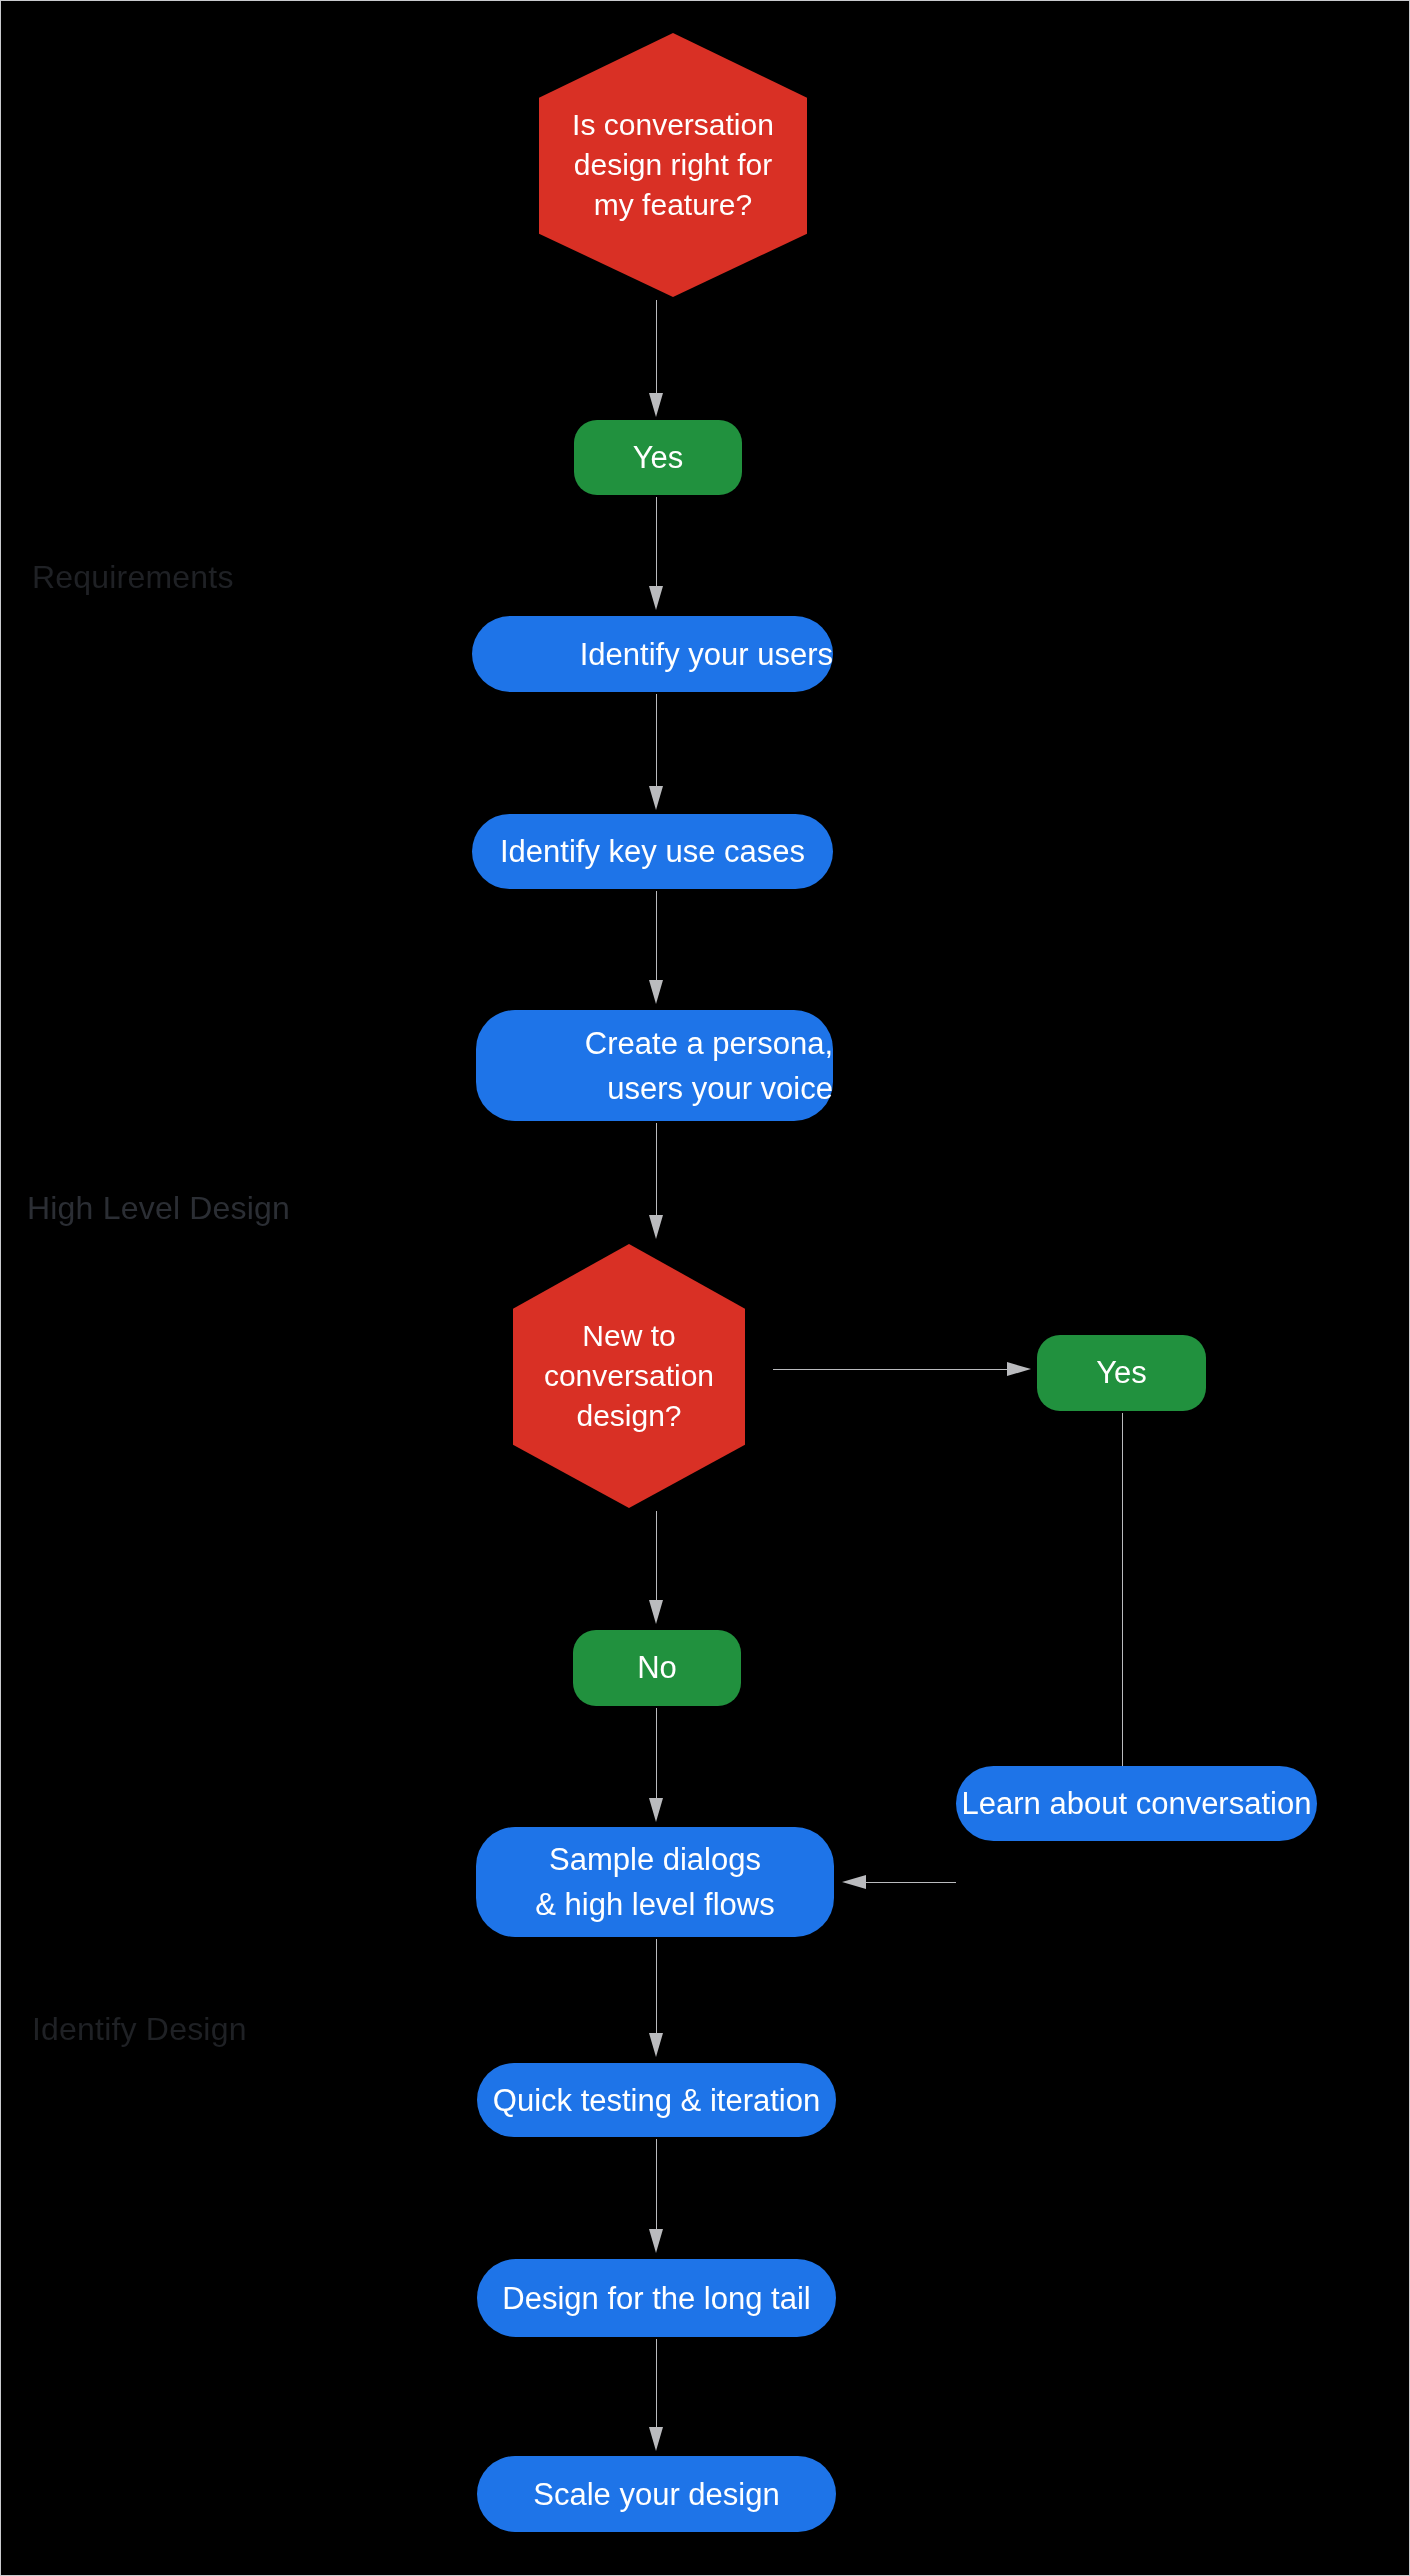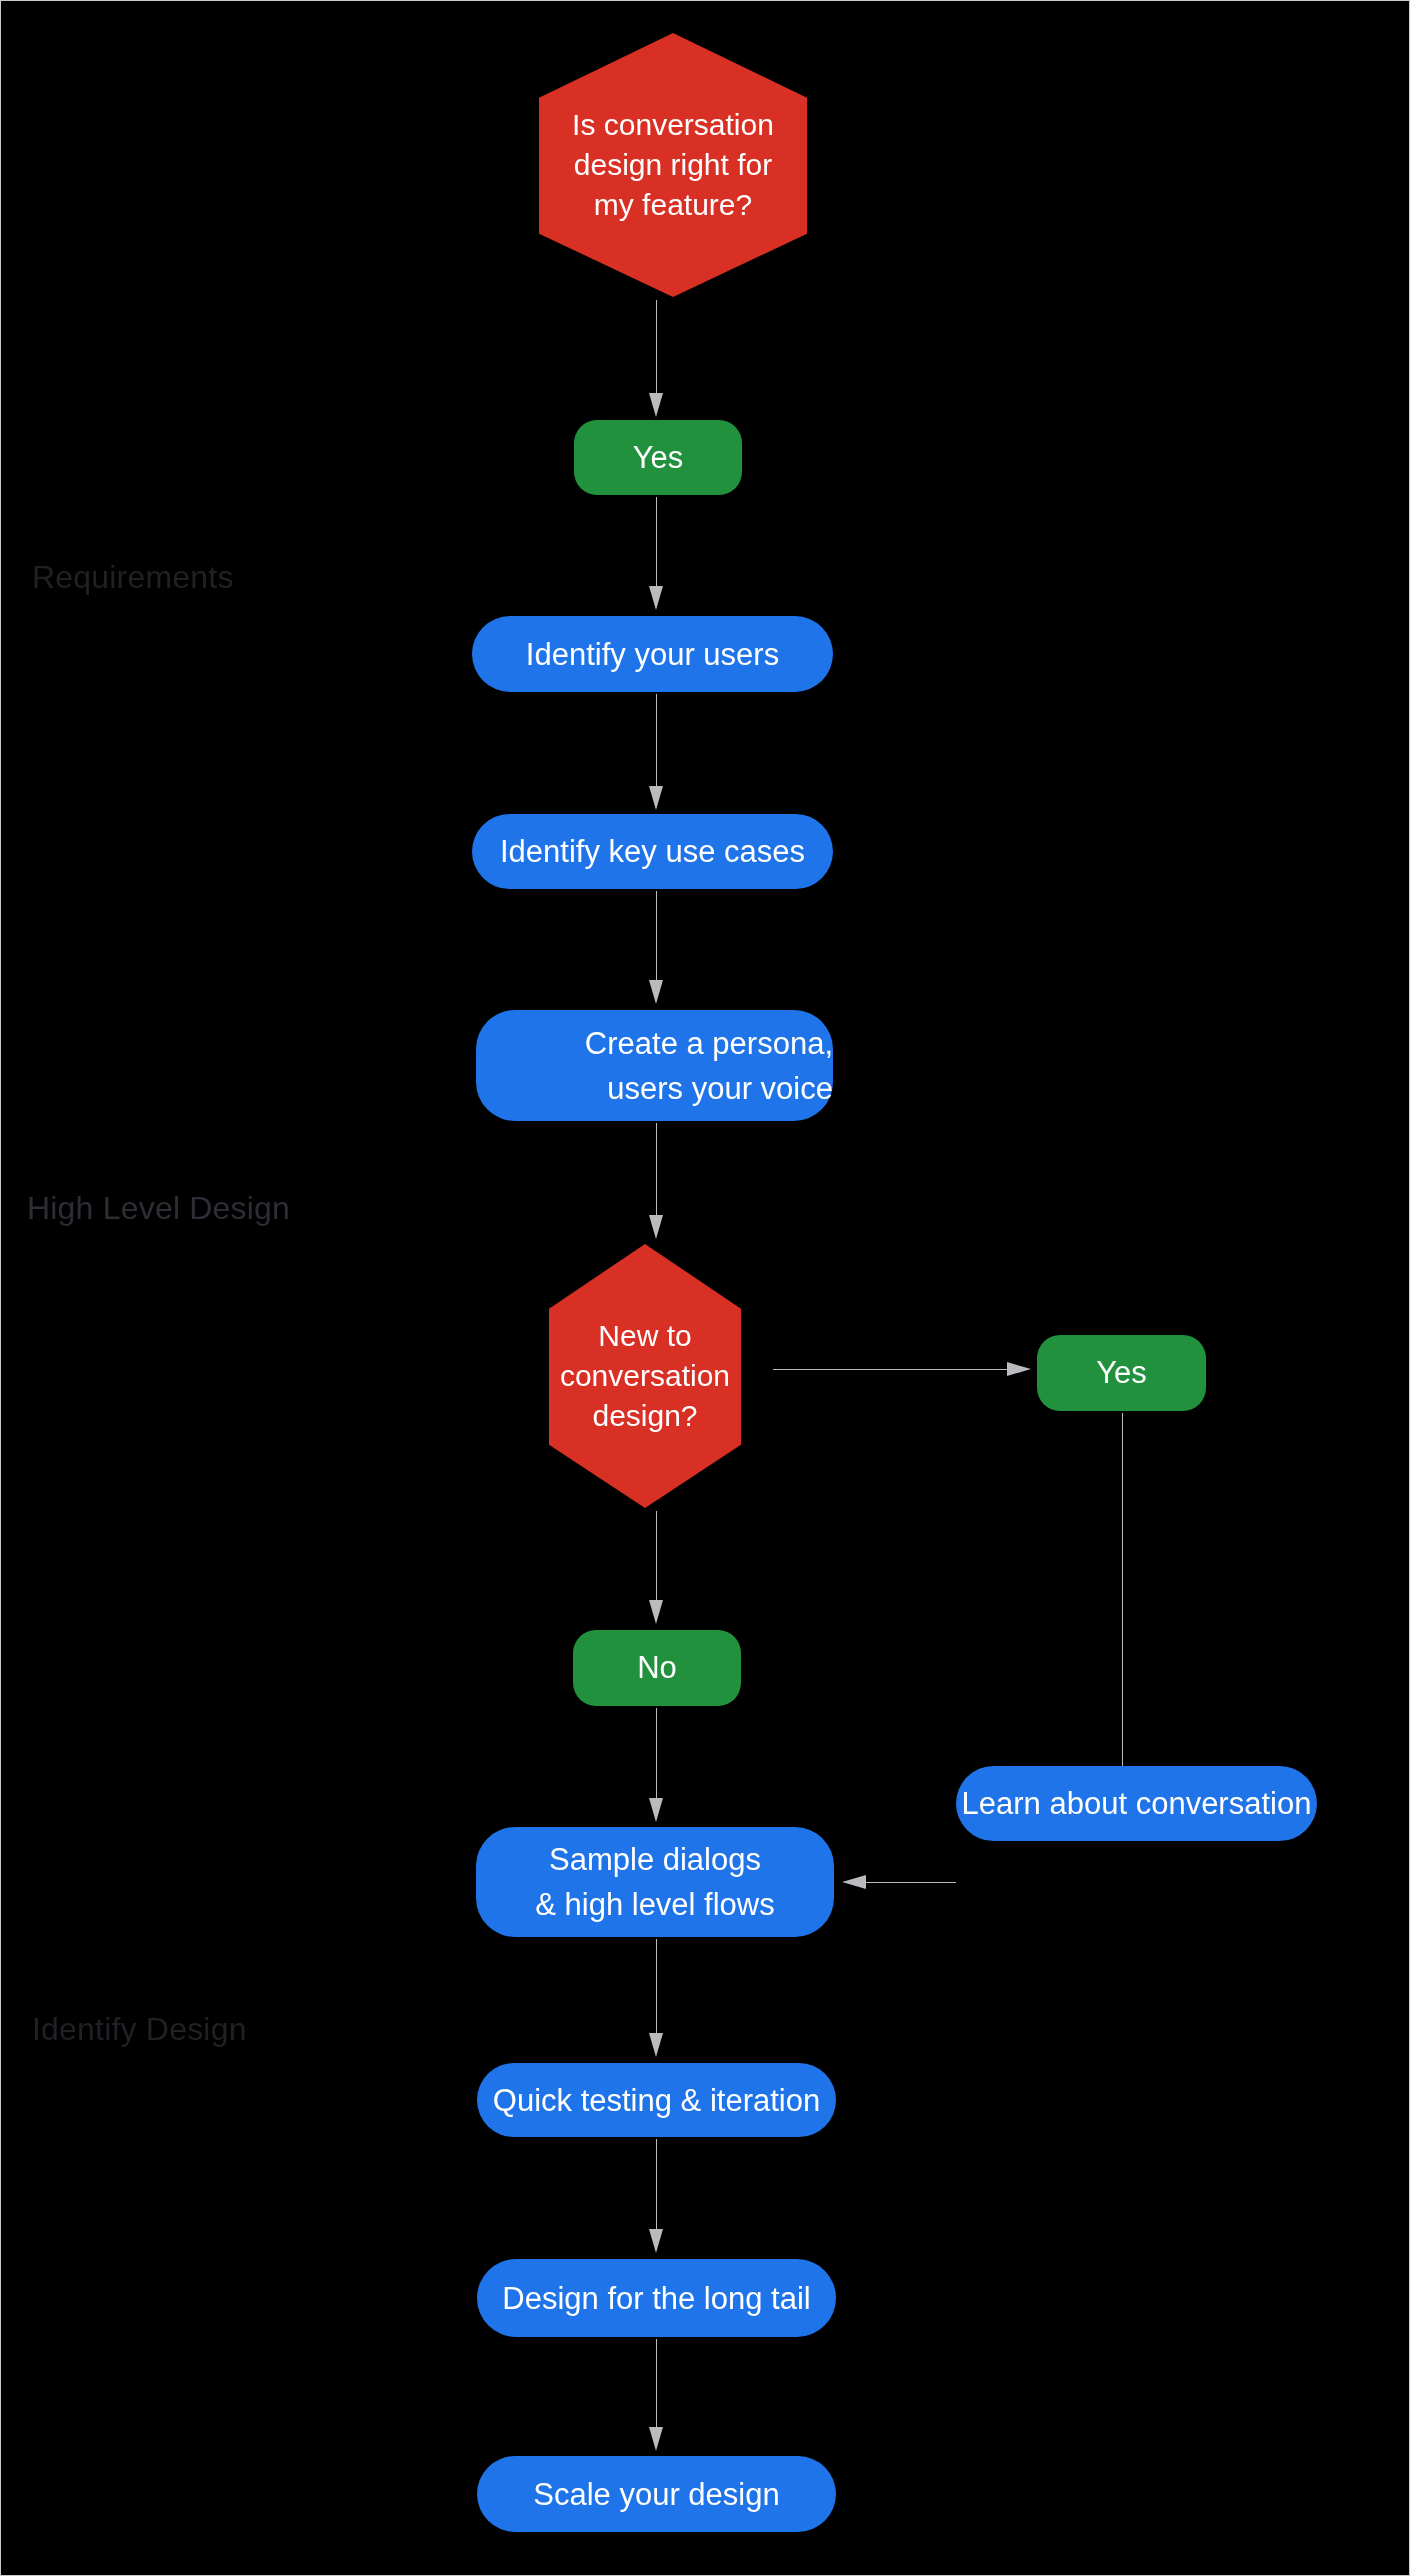--- a/index.html
+++ b/index.html
@@ -41,29 +41,29 @@
   .pill{background:var(--blue);border-radius:39px;font-size:31px;font-weight:500;line-height:45px;}
   .outcome{background:var(--green);border-radius:23px;font-size:31px;font-weight:500;}
   .hex{
     background:var(--red);
     clip-path:polygon(50% 0%,100% 24.5%,100% 76%,50% 100%,0% 76%,0% 24.5%);
     font-size:30px;font-weight:500;line-height:40px;
   }
 
   
   #hex-start{left:538px;top:32px;width:268px;height:264px;}
-  #hex-new{left:548px;top:1243px;width:192px;height:264px;}
+  #hex-new{left:512px;top:1243px;width:232px;height:264px;}
 
   
   #yes-start{left:573px;top:419px;width:168px;height:75px;}
   #yes-new{left:1036px;top:1334px;width:169px;height:76px;}
   #no-new{left:572px;top:1629px;width:168px;height:76px;}
 
   
-  #identify-users{left:471px;top:615px;width:361px;height:76px;}
+  #identify-users{left:471px;top:615px;width:361px;height:76px;align-items:flex-end;}
   #identify-use-cases{left:471px;top:813px;width:361px;height:75px;}
   #create-persona{left:475px;top:1009px;width:357px;height:111px;align-items:flex-end;}
   #sample-dialogs{left:475px;top:1826px;width:358px;height:110px;}
   #learn-conversation{left:955px;top:1765px;width:361px;height:75px;}
   #quick-testing{left:476px;top:2062px;width:359px;height:74px;}
   #long-tail{left:476px;top:2258px;width:359px;height:78px;}
   #scale-design{left:476px;top:2455px;width:359px;height:76px;}
 
   
   .vconn{position:absolute;width:15px;}

